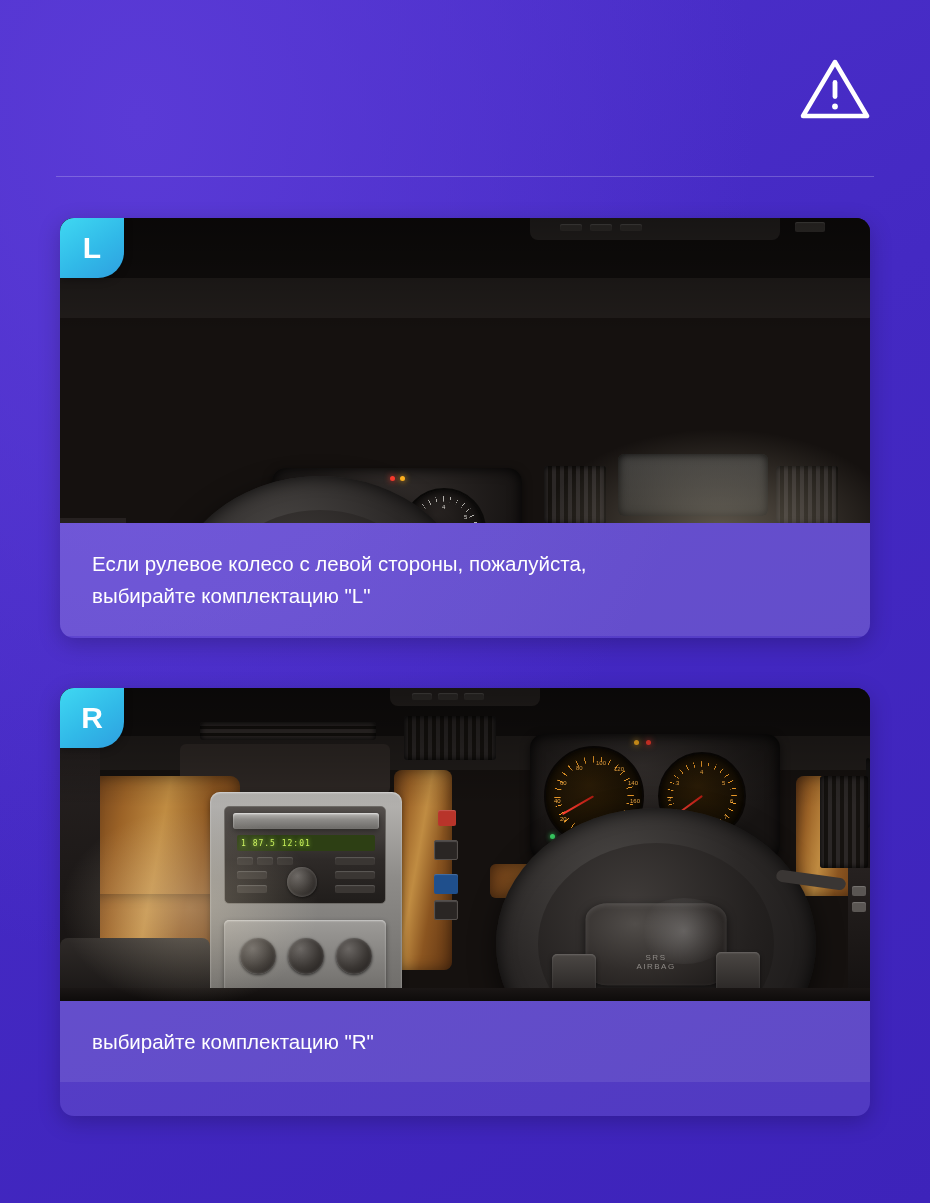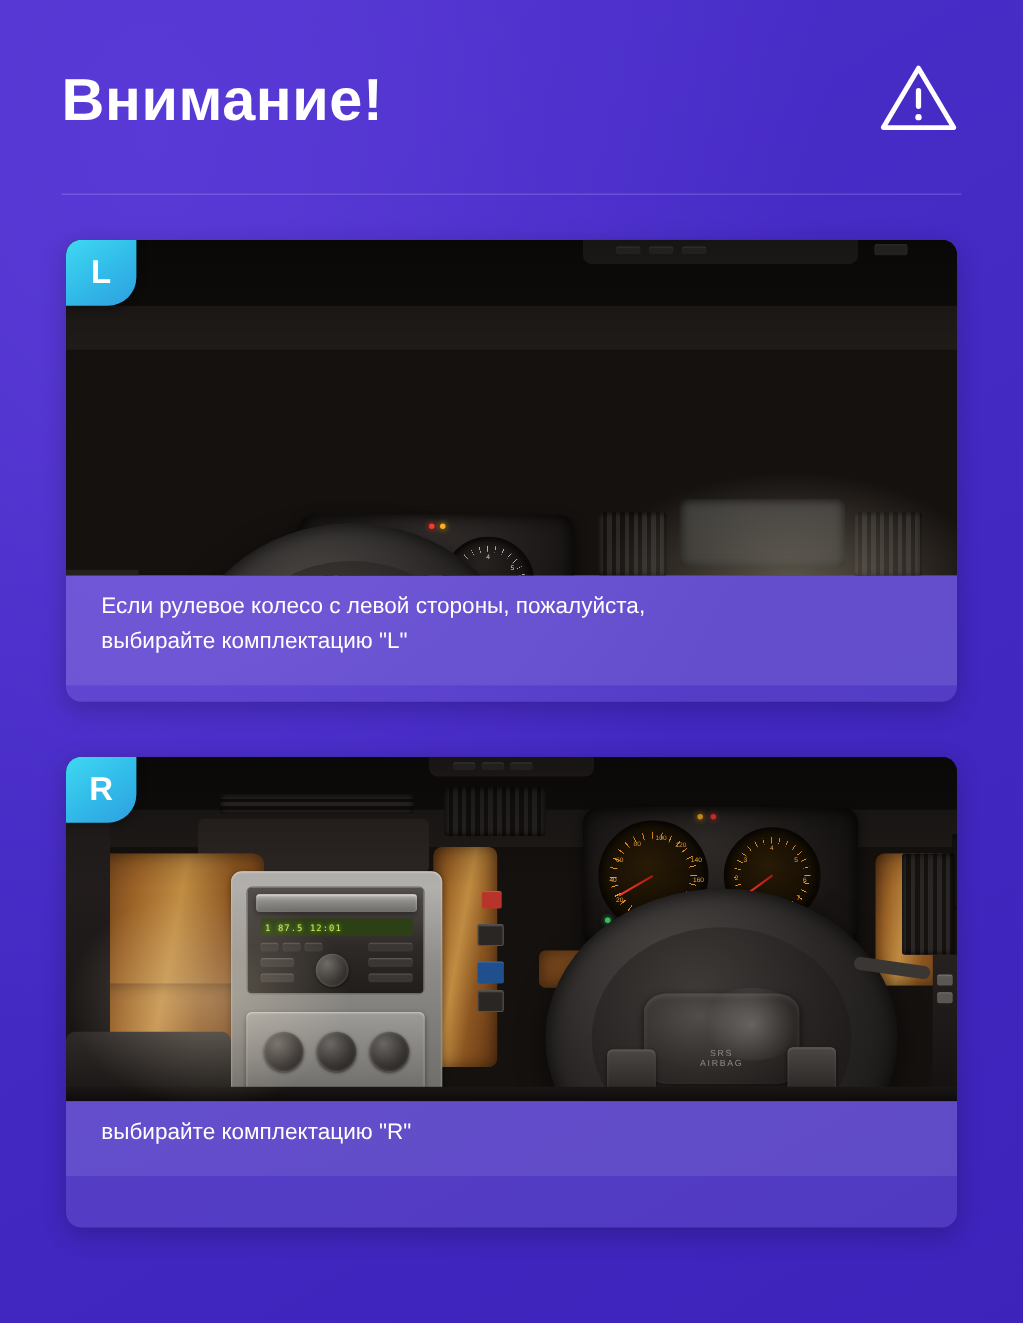--- a/index.html
+++ b/index.html
@@ -77,21 +77,21 @@
     font-size: 30px;
     font-weight: bold;
     display: flex;
     align-items: center;
     justify-content: center;
     z-index: 6;
     box-shadow: 0 2px 8px rgba(0,0,0,0.3);
   }
 
   .caption {
-    padding: 12px 26px 24px 32px;
+    padding: 25px 26px 24px 32px;
     color: #ffffff;
     font-size: 20.5px;
     line-height: 1.55;
     text-align: justify;
     background: rgba(255,255,255,0.09);
   }
   .caption .l2 { display: block; text-align: left; }
 
   
   .scene { position: absolute; inset: 0; }
@@ -297,21 +297,20 @@
     background: linear-gradient(180deg, rgba(0,0,0,0.45), rgba(0,0,0,0));
     pointer-events: none;
   }
 </style>
 </head>
 <body>
 
 <div class="page">
 
   <div class="header">
-    <div class="title">Внимание!</div>
     <div class="warn-icon">
       <svg viewBox="0 0 70 64" width="70" height="64">
         <path d="M35 4 L67 58 H3 Z" fill="none" stroke="#ffffff" stroke-width="4.5" stroke-linejoin="round"></path>
         <rect x="32.6" y="22" width="4.8" height="19" rx="2.4" fill="#ffffff"></rect>
         <circle cx="35" cy="48.5" r="2.9" fill="#ffffff"></circle>
       </svg>
     </div>
   </div>
   <div class="divider"></div>
 

